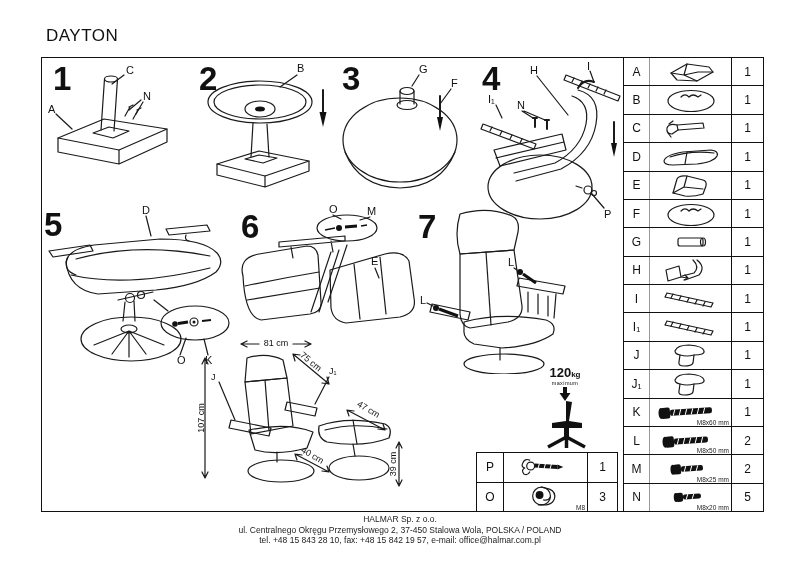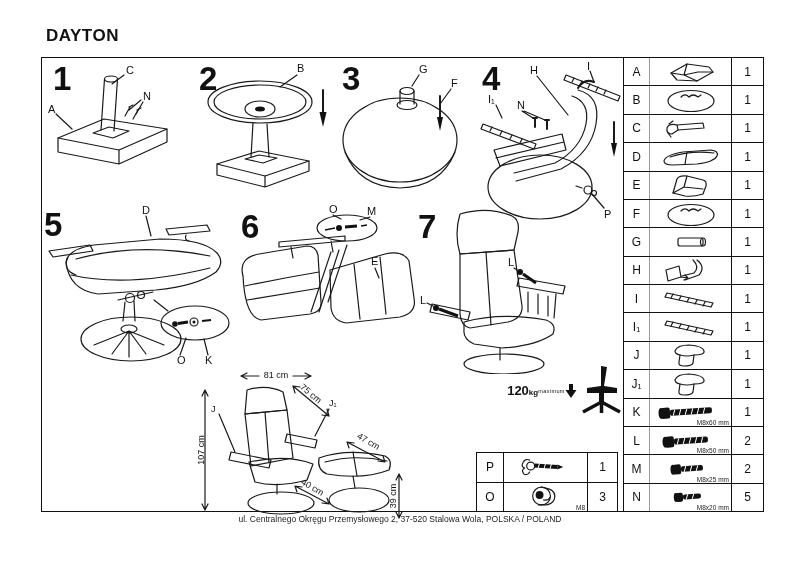--- a/index.html
+++ b/index.html
@@ -3,21 +3,21 @@
 <meta charset="utf-8">
 <style>
   html,body{margin:0;padding:0;}
   body{
     width:800px;height:566px;position:relative;overflow:hidden;
     background:#ffffff;color:#111;
     font-family:"Liberation Sans",sans-serif;
   }
   .abs{position:absolute;}
   #title{
-    left:46px;top:26px;font-size:17px;font-weight:bold;letter-spacing:.5px;color:#111;
+    left:46px;top:26px;font-size:17px;font-weight:normal;letter-spacing:.5px;color:#111;
   }
   #frame{
     left:41px;top:57px;width:723px;height:455px;
     border:1.5px solid #111;box-sizing:border-box;background:#fff;
   }
   .step .num{
     position:absolute;font-size:33px;font-weight:bold;color:#111;line-height:1;
   }
   svg{display:block;}
   .ln{stroke:#1a1a1a;stroke-width:1.2;fill:none;stroke-linecap:round;stroke-linejoin:round;}
@@ -43,21 +43,21 @@
     left:476px;top:452px;width:142px;height:60px;
     border:1.5px solid #111;box-sizing:border-box;background:#fff;
     display:flex;flex-direction:column;
   }
   #po-table .prow{border-bottom:1px solid #111;}
   #po-table .prow:last-child{border-bottom:none;}
   #po-table .pcell.letter{width:27px;border-right:1px solid #111;}
   #po-table .pcell.qty{width:29px;}
   
   #weights{left:500px;top:366px;width:130px;display:flex;gap:14px;justify-content:center;}
-  .wcol{display:flex;flex-direction:row;align-items:center;}
+  .wcol{display:flex;flex-direction:column;align-items:center;}
   .wval{font-size:13px;font-weight:bold;line-height:1;}
   .wunit{font-size:8px;font-weight:bold;}
   .wmax{font-size:5.5px;letter-spacing:.4px;margin-top:1px;}
   .warrow{margin-top:1px;}
   
   #footer{left:0;top:514px;width:800px;text-align:center;font-size:8.5px;line-height:10.5px;color:#222;}
 </style>
 </head>
 <body>
 
@@ -204,21 +204,21 @@
     <circle class="fill" cx="20" cy="102" r="3"></circle>
     <path d="M23,103 L42,110" stroke="#111" stroke-width="3" fill="none"></path>
     <circle class="fill" cx="104" cy="66" r="3"></circle>
     <path d="M107,68 L120,77" stroke="#111" stroke-width="3" fill="none"></path>
     <path class="ln" d="M11,97 L17,100 M98,62 L101,64" stroke-width="0.9"></path>
     <text x="4" y="98">L</text>
     <text x="92" y="60">L</text>
   </svg>
 </div>
 
-<div class="abs" style="left:195px;top:364px;width:215px;height:162px;">
+<div class="abs" style="left:195px;top:332px;width:215px;height:162px;">
   <svg width="215" height="162" viewBox="0 0 215 162">
     <path class="ln" d="M46,12 L64,12 M46,12 L52,9 M46,12 L52,15 M98,12 L116,12 M116,12 L110,9 M116,12 L110,15" stroke-width="0.9"></path>
     <text class="dt" x="81" y="14" text-anchor="middle">81 cm</text>
     <path class="ln" d="M10,26 L10,146 M10,26 L7,32 M10,26 L13,32 M10,146 L7,140 M10,146 L13,140" stroke-width="0.9"></path>
     <text class="dt" transform="rotate(-90 6 86)" x="6" y="89" text-anchor="middle">107 cm</text>
     <path class="ln" d="M52,26 Q72,20 88,28 L92,46 L50,50 Z"></path>
     <path class="ln" d="M50,50 L92,46 L98,94 L56,102 Z M70,48 L74,99"></path>
     <path class="ln" d="M54,98 Q92,90 118,100 L112,116 Q82,124 60,118 Z"></path>
     <path class="ln" d="M36,88 L76,96 L74,104 L34,96 Z"></path>
     <path class="ln" d="M92,70 L122,76 L120,84 L90,78 Z"></path>
@@ -465,14 +465,16 @@
             <path d="M37,10 l-2,5 M43,10 l-2,5" stroke="#fff" stroke-width="1" fill="none"></path>
           </g>
         </svg>
         <span class="size-label">M8x20 mm</span>
       </div>
       <div class="pcell qty">5</div>
     </div>
   </div>
 
 <div class="abs" id="footer">
-  <div>ul. Centralnego Okręgu Przemysłowego 2, 37-520 Stalowa Wola, POLSKA / POLAND</div>
+  <div>HALMAR Sp. z o.o.</div>
+  <div>ul. Centralnego Okręgu Przemysłowego 2, 37-450 Stalowa Wola, POLSKA / POLAND</div>
+  <div>tel. +48 15 843 28 10, fax: +48 15 842 19 57, e-mail: office@halmar.com.pl</div>
 </div>
 
 </body></html>

